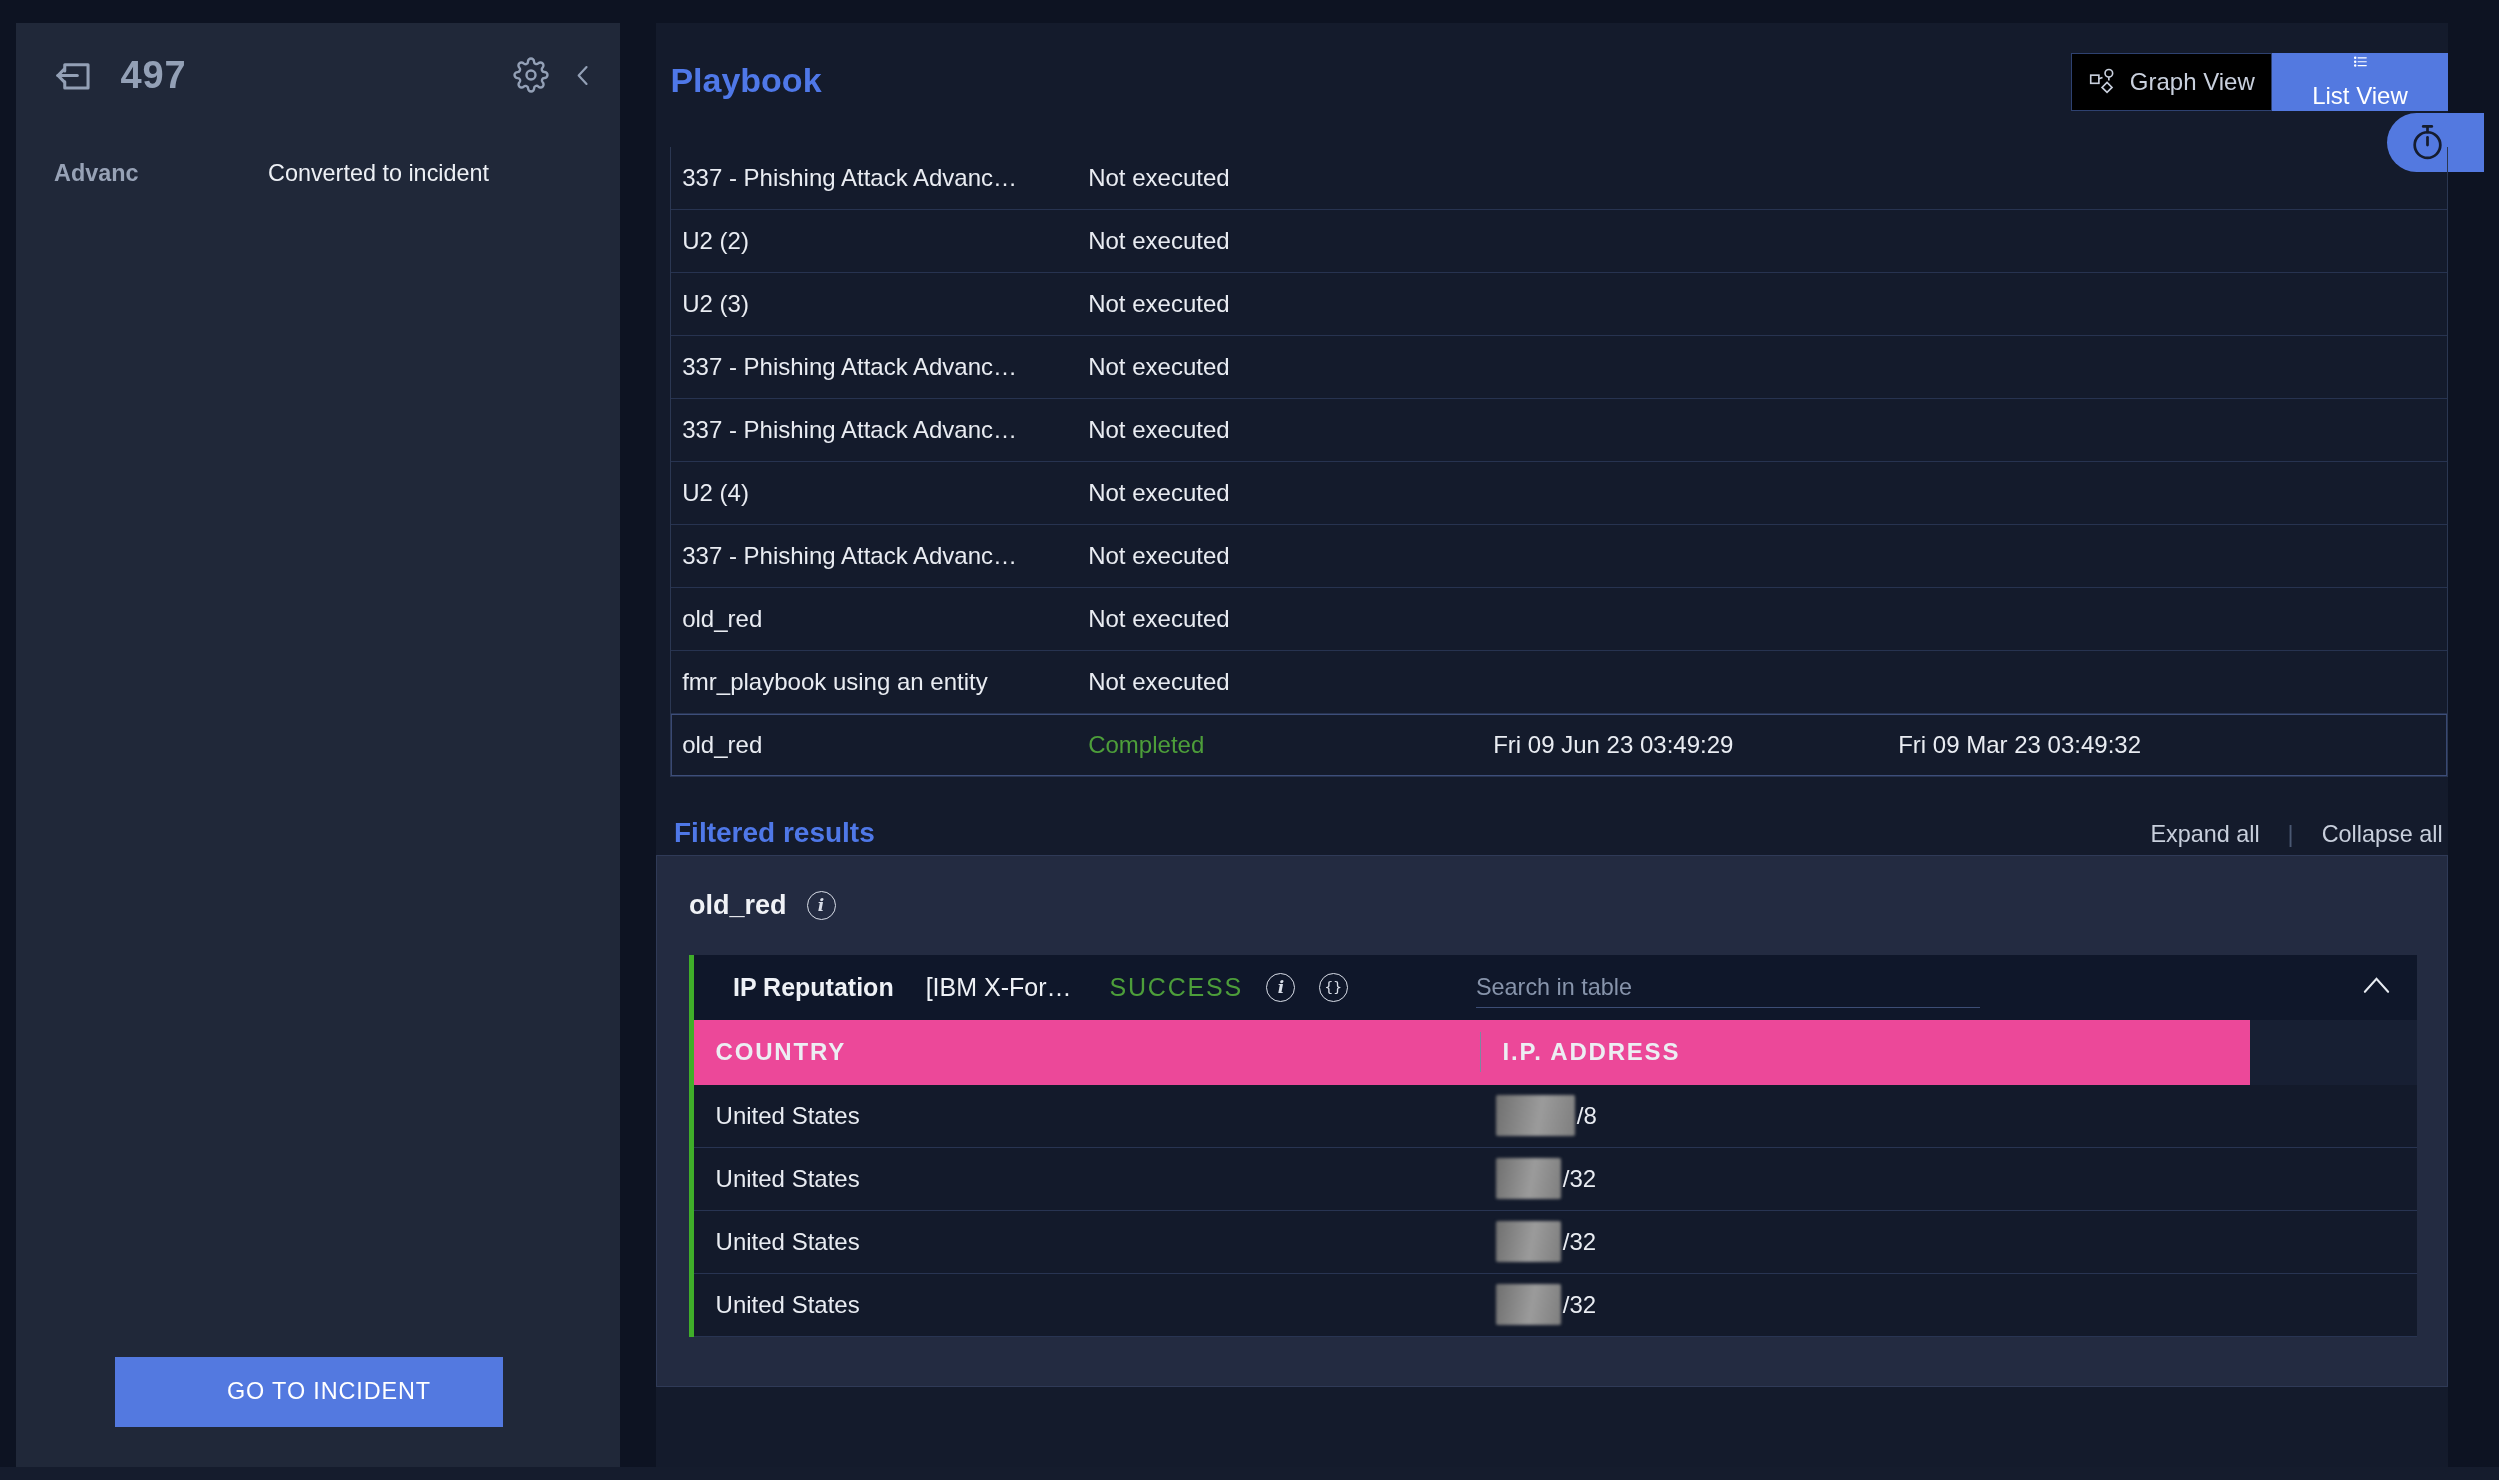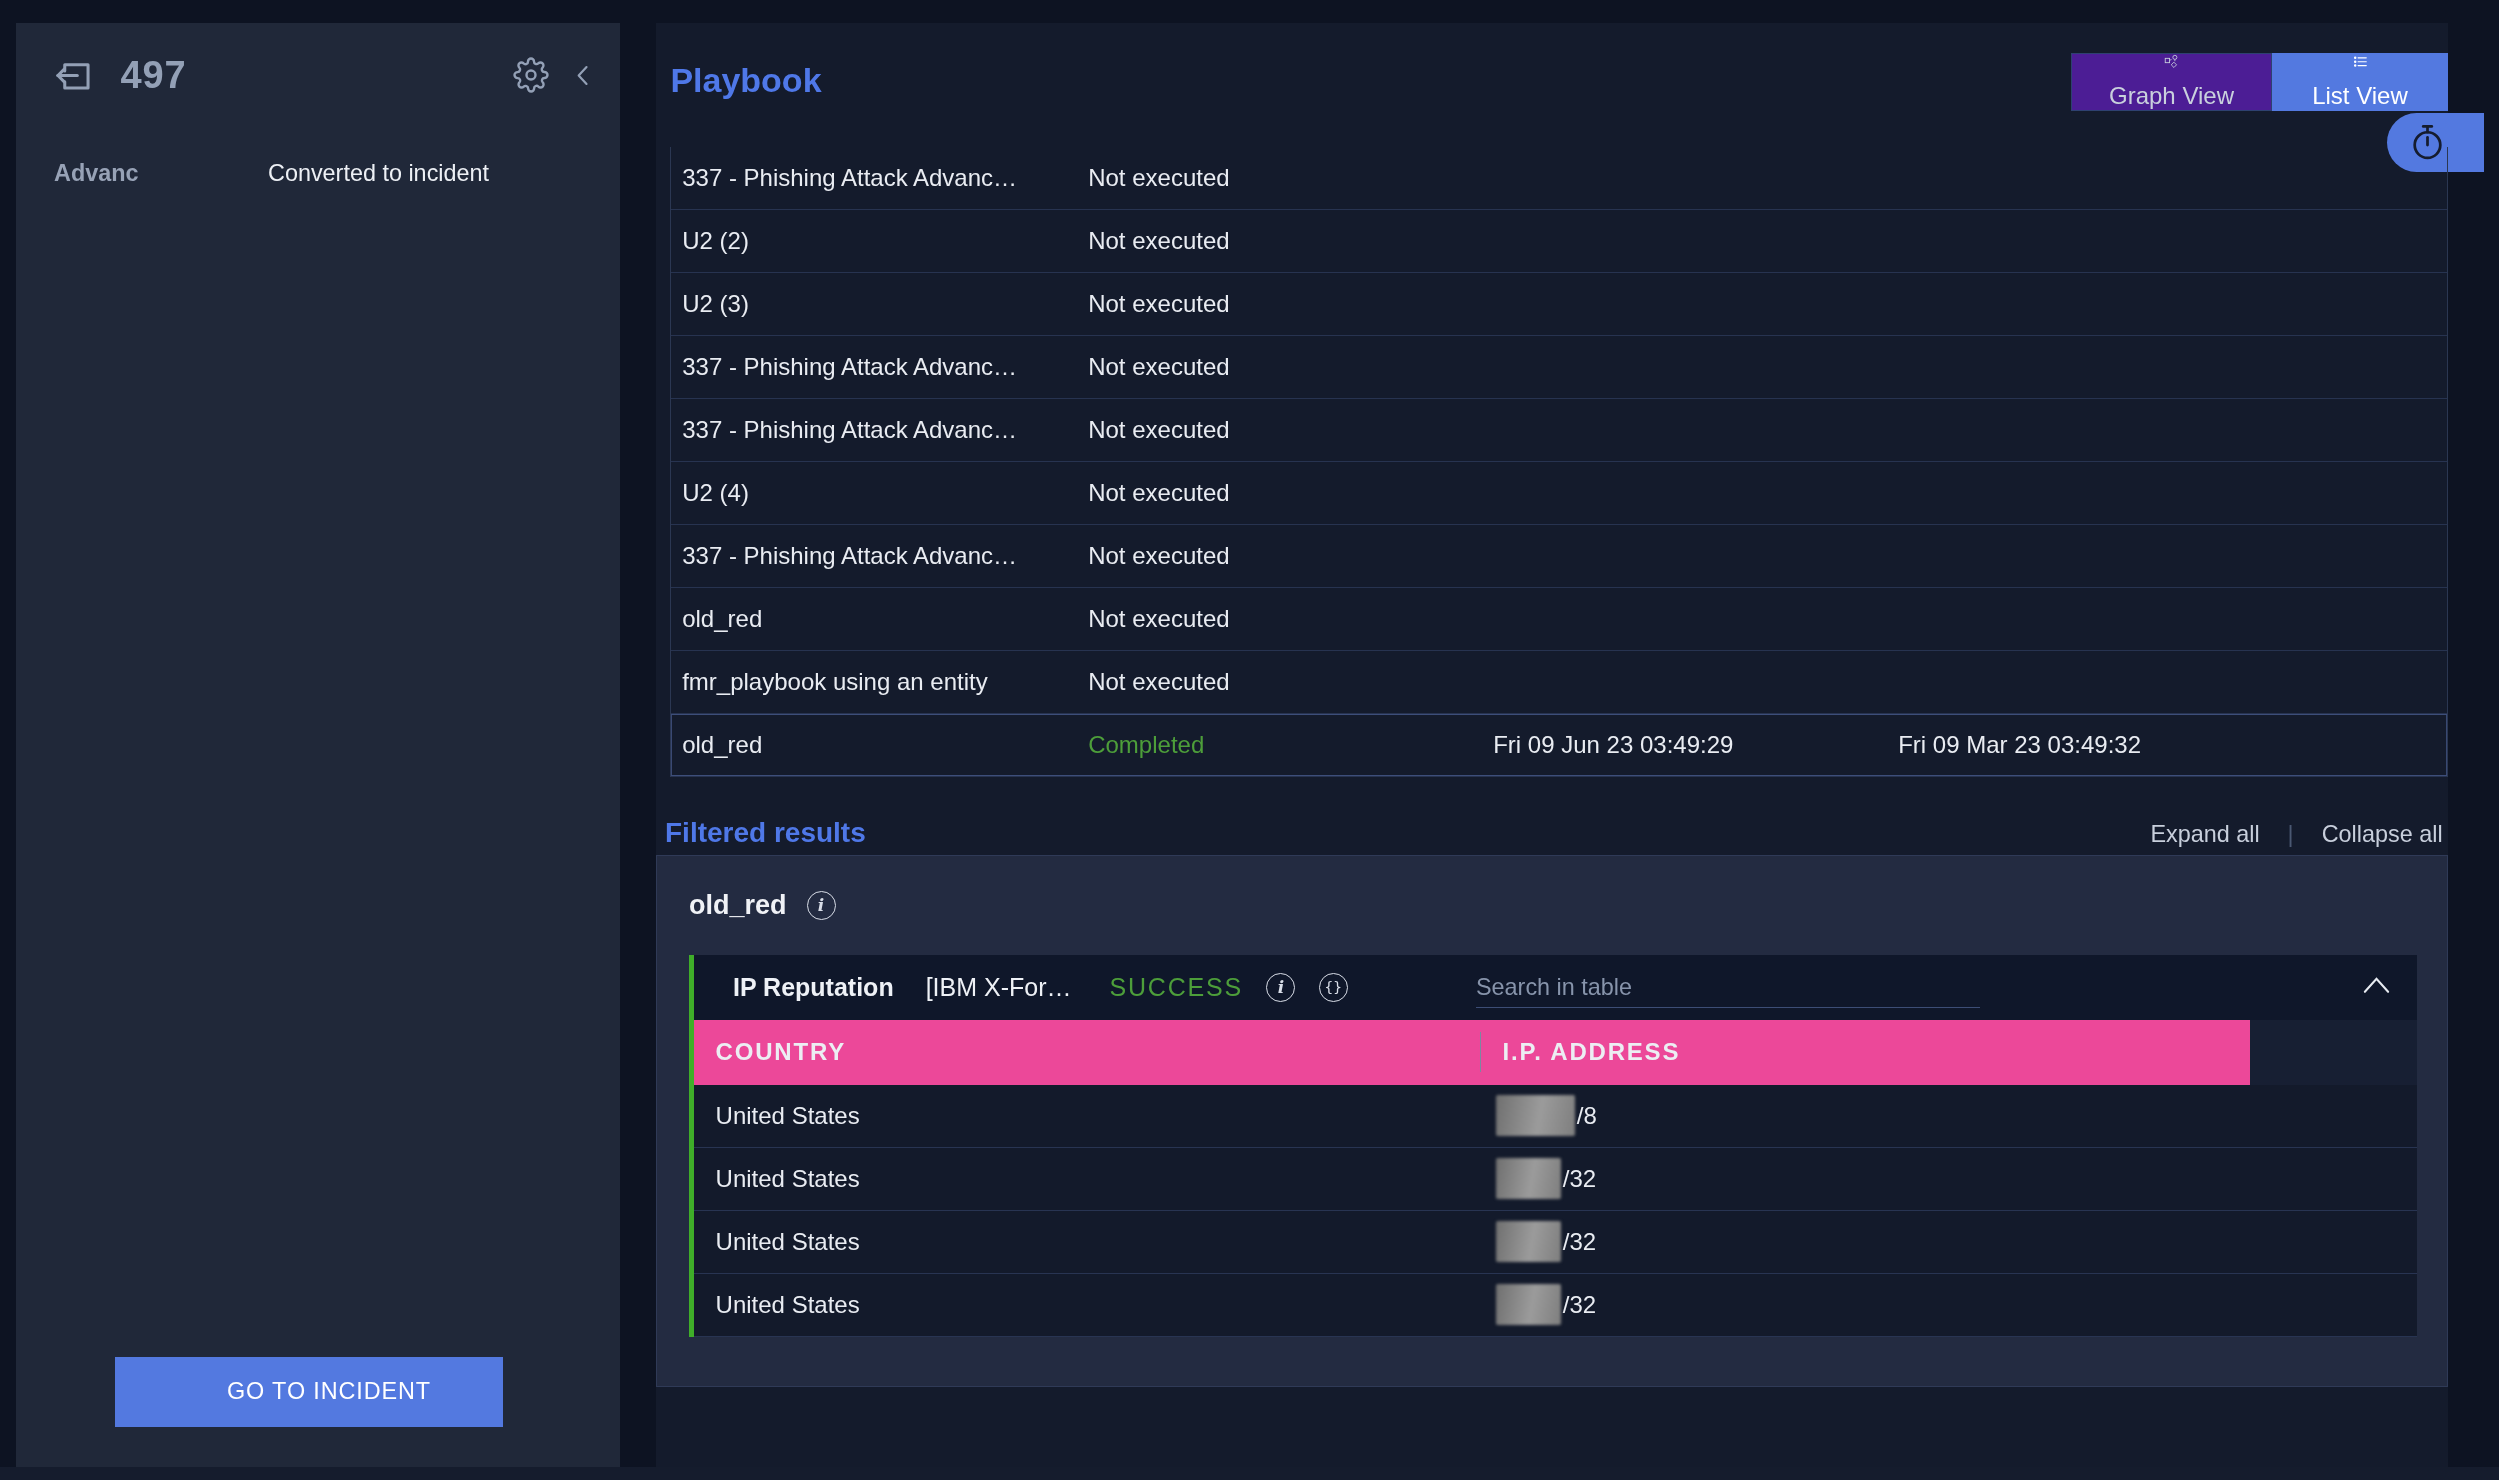--- a/index.html
+++ b/index.html
@@ -19,38 +19,38 @@
   .goto-btn { position:absolute; left:99px; bottom:41px; width:388px; height:70px; background:#5379e0; color:#ffffff;
               font-size:23.4px; letter-spacing:0.9px; display:flex; align-items:center; justify-content:center;
               border:none; cursor:pointer; font-family:inherit;padding-left:40px; }
 
   
   .main { position:absolute; left:656px; top:22.5px; width:1792px; height:1445px; background:#141b2c; }
   .page-title { position:absolute; left:14.4px; top:38px; font-size:34px; font-weight:700; color:#4f78e8; }
 
   .view-toggle { position:absolute; top:30px; right:0; display:flex; height:58px; }
   .toggle-btn { display:flex; align-items:center; justify-content:center; gap:12.6px; font-size:24px; cursor:pointer; }
-  .toggle-btn.graph { width:201px; background:#4c1d95; border:1.8px solid #2e4170; color:#c9d0dd;flex-direction:column; }
+  .toggle-btn.graph { width:201px; background:#000000; border:1.8px solid #2e4170; color:#c9d0dd; }
   .toggle-btn.list  { width:176px; background:#5379e0; border:1.8px solid #5379e0; color:#ffffff;flex-direction:column; }
   .toggle-btn svg { width:29px; height:29px; }
 
   .timer-fab { position:absolute; top:90px; right:-36px; width:97px; height:59px; background:#5379e0;
                border-radius:30px 0 0 30px; cursor:pointer; display:flex; align-items:center; }
   .timer-fab svg { width:41px; height:41px; margin-left:20px; color:#151c2e; }
 
   
   .runs-table { position:absolute; left:14.4px; right:0; top:124px; border-left:0.9px solid #2b3752; border-right:0.9px solid #2b3752; }
   .run-row { display:grid; grid-template-columns:406px 405px 405px 1fr; align-items:center; height:63px;
              border-bottom:0.9px solid #273350; font-size:24px; color:#e9ecf2; cursor:pointer; }
   .run-row > div { padding-left:10.8px; white-space:nowrap; overflow:hidden; }
   .run-row.completed { box-shadow:inset 0 0 0 0.9px #3d4e7a; }
   .run-status.ok { color:#4d9e3a; }
 
   
-  .filtered-title { position:absolute; left:9px; top:794px; font-size:28px; font-weight:700; color:#4f78e8; }
+  .filtered-title { position:absolute; left:18px; top:794px; font-size:28px; font-weight:700; color:#4f78e8; }
   .expand-tools { position:absolute; right:5.4px; top:798px; display:flex; align-items:center; gap:28px; font-size:23.4px; color:#c8cfdc; }
   .expand-tools .divider { color:#4a5872; }
   .expand-tools span { cursor:pointer; }
 
   .results-card { position:absolute; left:0; right:0; top:832px; height:532px; background:#232b41; border:0.9px solid #2f3a57; }
   .card-title { position:absolute; left:32px; top:34px; display:flex; align-items:center; gap:20px; }
   .card-title .name { font-size:27px; font-weight:700; color:#f0f2f6; }
 
   .circle-icon { width:29px; height:29px; border:1.8px solid #d9dee8; border-radius:50%; color:#d9dee8;
                  display:inline-flex; align-items:center; justify-content:center; flex:0 0 auto; cursor:pointer; }

